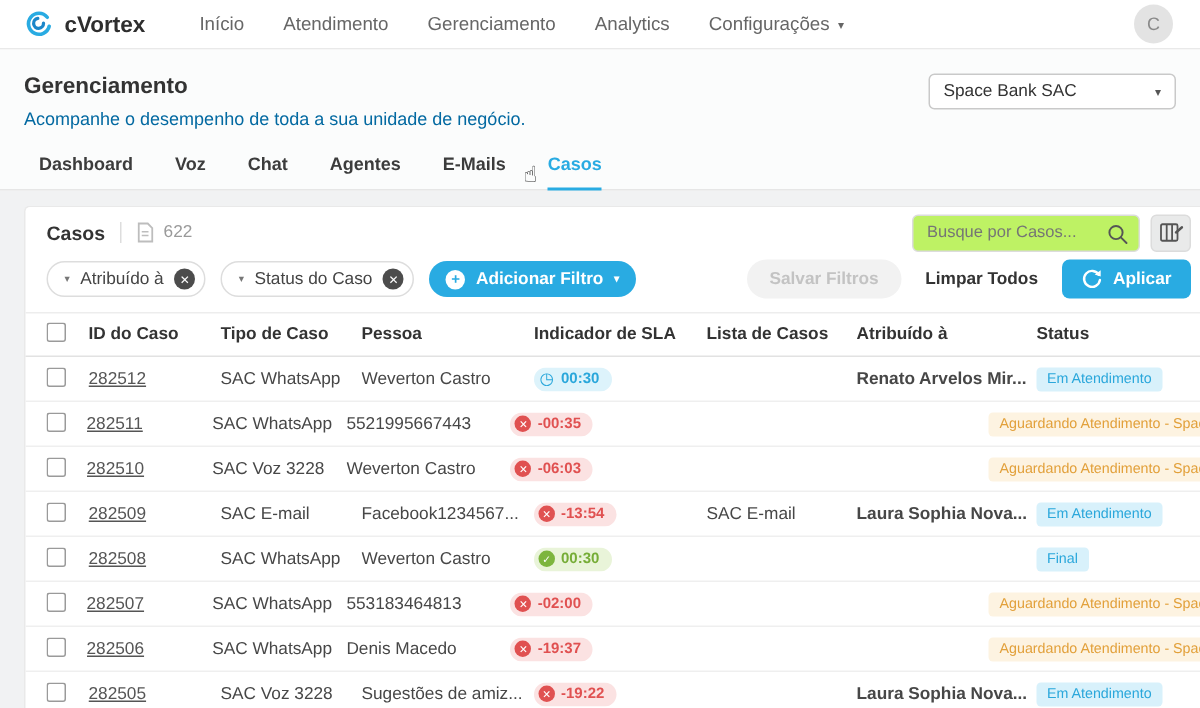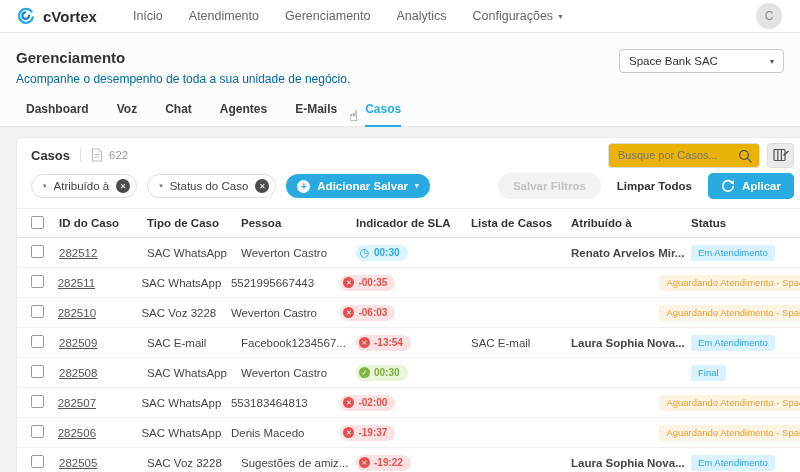--- a/index.html
+++ b/index.html
@@ -27,21 +27,21 @@
   .tab.active { color:#29abe2; border-bottom:2px solid #29abe2; margin-bottom:-1px; }
   .cursor-glyph { position:absolute; left:349px; top:107px; font-size:15px; color:#2b2b2b; text-shadow:0 0 2px #fff; font-family:"DejaVu Sans",sans-serif; z-index:5; }
 
   
   .card { margin:10px 0 0 16px; width:800px; background:#fff; border:1px solid #e9e9e9; border-right:none; border-radius:4px 0 0 0; min-height:340px; }
   .card-head { display:flex; align-items:center; height:32px; padding:2px 22px 0 14px; }
   .card-title { font-size:13px; font-weight:bold; color:#333; }
   .vdiv { width:1px; height:14px; background:#ddd; margin:0 10px; }
   .count { font-size:11.5px; color:#9a9a9a; margin-left:6px;text-align:center; }
   .head-right { margin-left:auto; display:flex; align-items:center; gap:7px; }
-  .search { position:relative; width:152px; height:25px; border:1px solid #dcdcdc; border-radius:4px; background:#eab308; }
+  .search { position:relative; width:152px; height:25px; border:1px solid #dcdcdc; border-radius:4px; background:#bef264; }
   .search input { border:none; outline:none; background:transparent; width:118px; height:23px; padding:0 0 0 9px; font-size:11px; color:#444; font-family:"Liberation Sans",sans-serif; }
   .search svg { position:absolute; right:7px; top:5px; }
   .colbtn { width:27px; height:25px; background:#e9eaea; border:1px solid #dcdcdc; border-radius:4px; display:flex; align-items:center; justify-content:center; cursor:pointer; }
 
   
   .filter-row { display:flex; align-items:center; padding:3px 22px 9px 14px; }
   .chip { display:flex; align-items:center; gap:7px; height:24px; border:1px solid #ddd; border-radius:13px; background:#fff; padding:0 6px 0 11px; font-size:11.5px; color:#444; margin-right:10px; cursor:pointer; }
   .chip-caret { font-size:7px; color:#777; }
   .chip-x { width:14px; height:14px; border-radius:50%; background:#4c4c4c; color:#fff; font-size:8px; display:flex; align-items:center; justify-content:center; cursor:pointer; }
   .addfilter { display:flex; align-items:center; gap:7px; height:24px; border-radius:13px; background:#29abe2; color:#fff; font-size:11.5px; font-weight:bold; padding:0 11px; border:none; cursor:pointer; font-family:"Liberation Sans",sans-serif; }
@@ -184,21 +184,21 @@
       <span>Atribuído à</span>
       <span class="chip-x">✕</span>
     </div>
     <div class="chip">
       <span class="chip-caret">▾</span>
       <span>Status do Caso</span>
       <span class="chip-x">✕</span>
     </div>
     <button class="addfilter">
       <span class="add-plus">+</span>
-      <span>Adicionar Salvar</span>
+      <span>Adicionar Filtro</span>
       <span class="add-caret">▾</span>
     </button>
     <div class="filter-right">
       <button class="btn-save">Salvar Filtros</button>
       <button class="btn-clear">Limpar Todos</button>
       <button class="btn-apply">
         <svg width="14" height="14">
             <use href="#ic-refresh"></use>
           </svg>
         <span>Aplicar</span>

